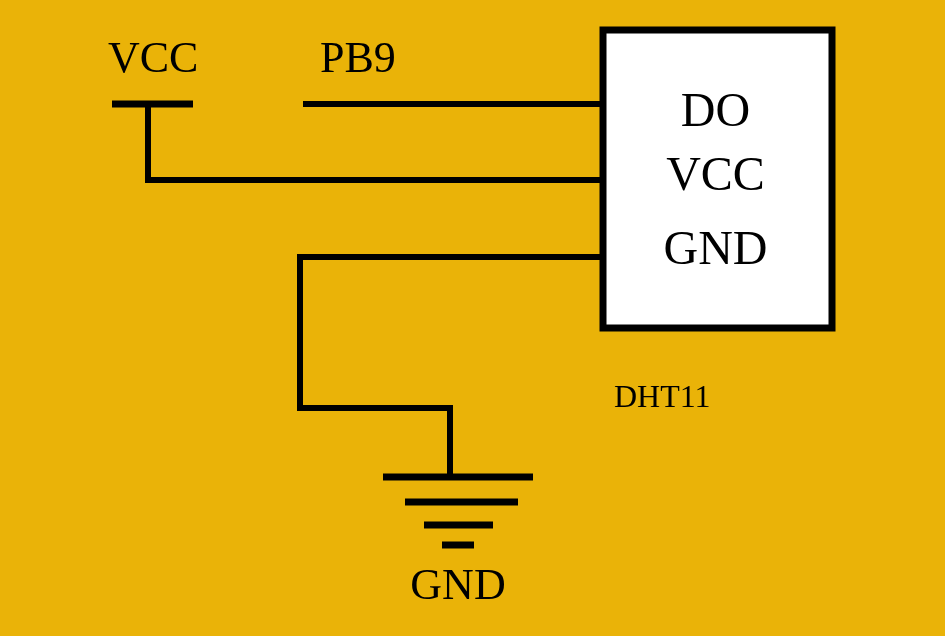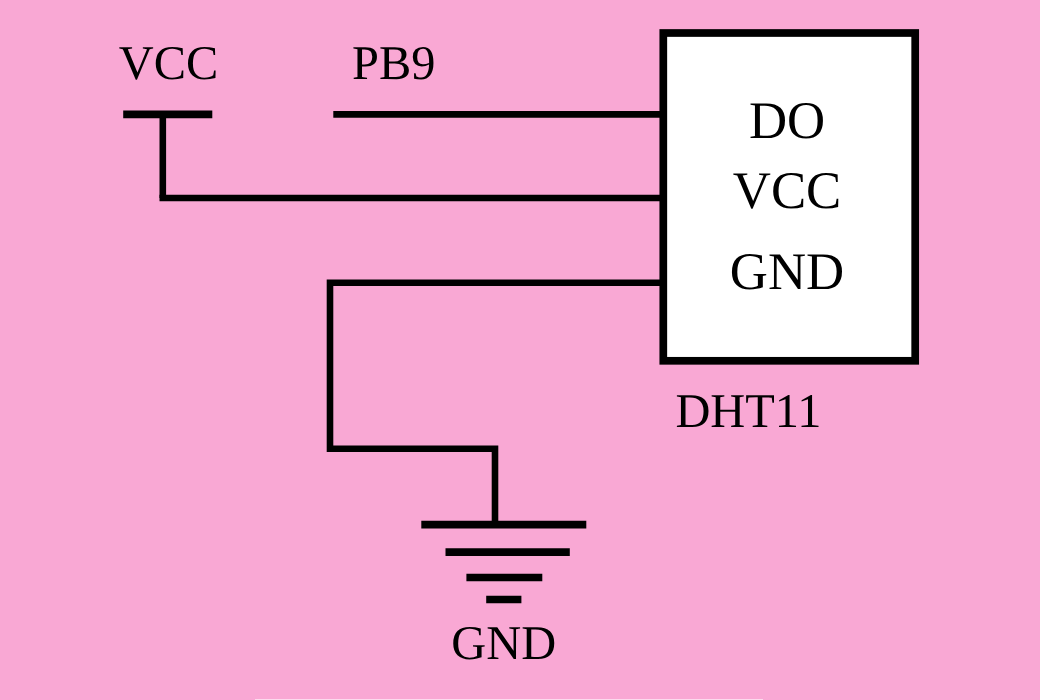--- a/index.html
+++ b/index.html
@@ -8,21 +8,21 @@
     padding: 0;
     background: #ffffff;
   }
   body {
     font-family: "Liberation Serif", serif;
   }
   #schematic-root {
     position: relative;
     width: 945px;
     height: 636px;
-    background: #f9a8d4;
+    background: #eab308;
     overflow: hidden;
   }
   #schematic-svg {
     position: absolute;
     left: 0;
     top: 0;
     width: 945px;
     height: 636px;
     display: block;
   }
@@ -48,21 +48,22 @@
     user-select: none;
   }
   .label-net {
     font-size: 44px;
   }
   .label-pin {
     font-size: 48px;
     text-align: center;
   }
   .label-part {
-    font-size: 44px;
+    font-size: 32px;
+    margin-top: 28px;
   }
   .label-gnd {
     font-size: 44px;
     text-align: center;
   }
 </style>
 </head>
 <body>
 
 <div id="schematic-root">

